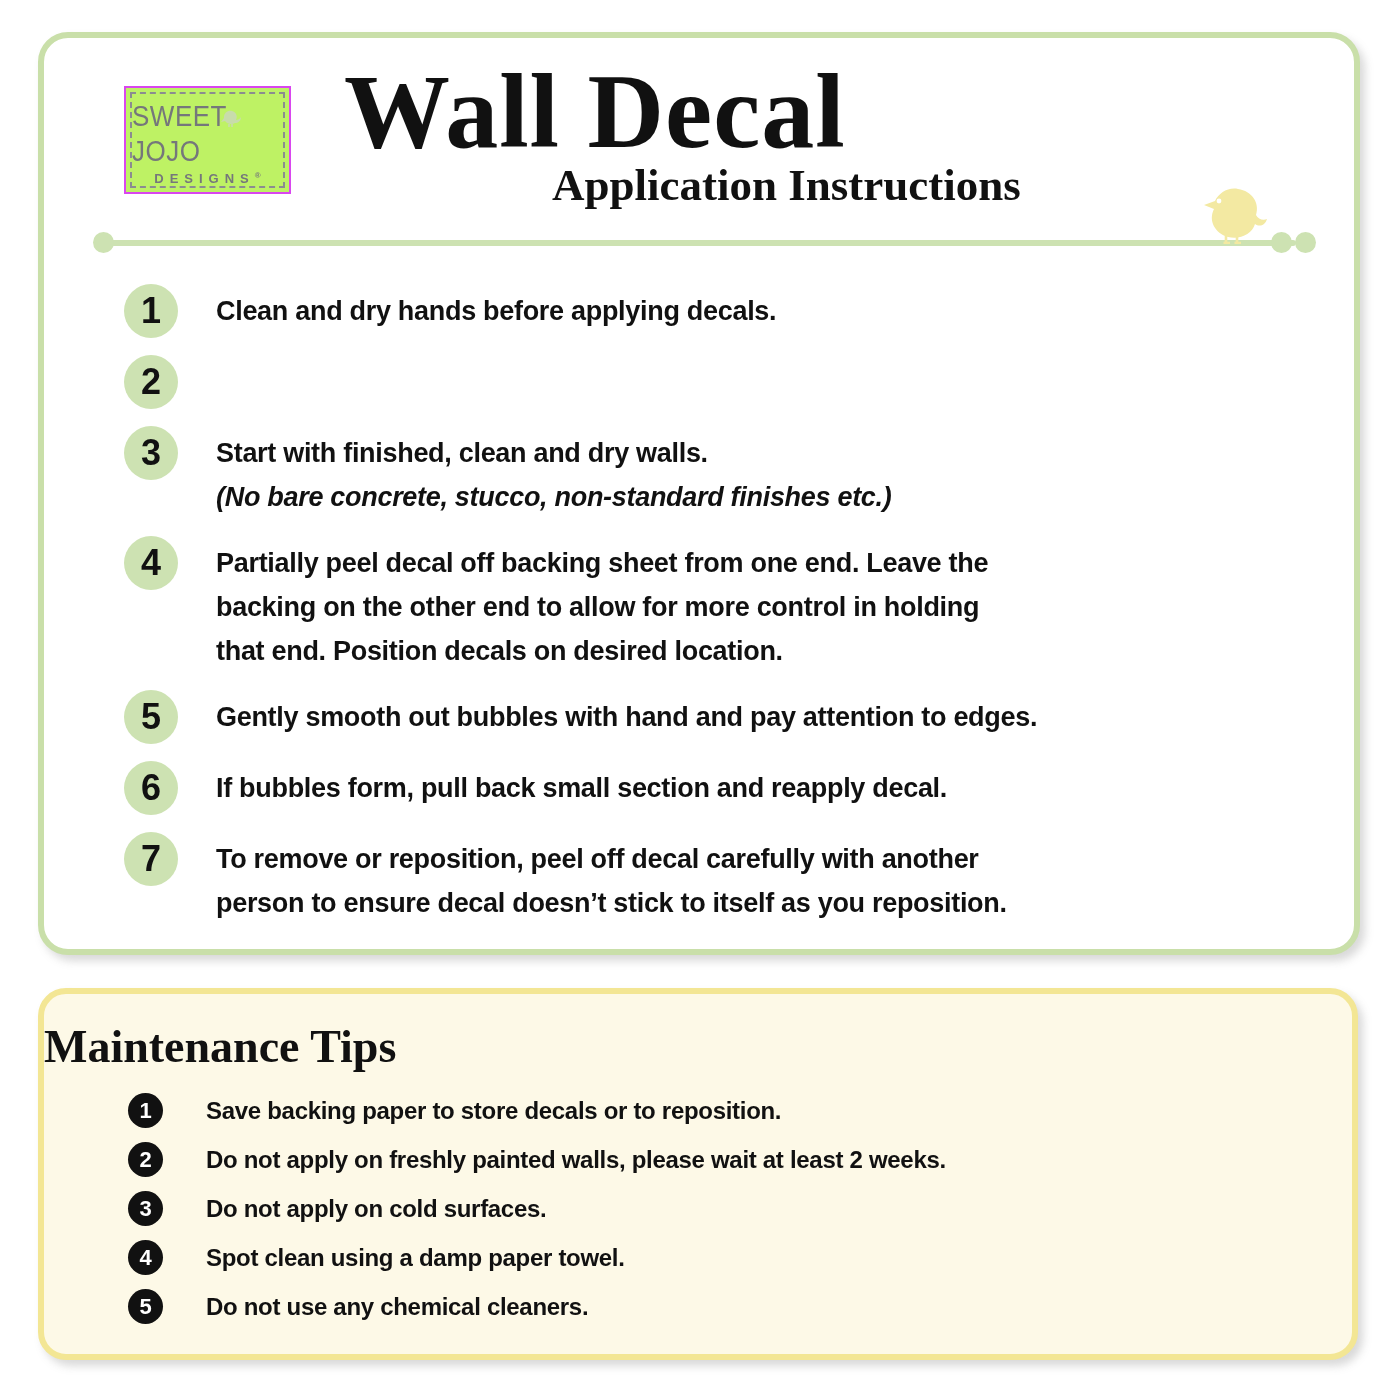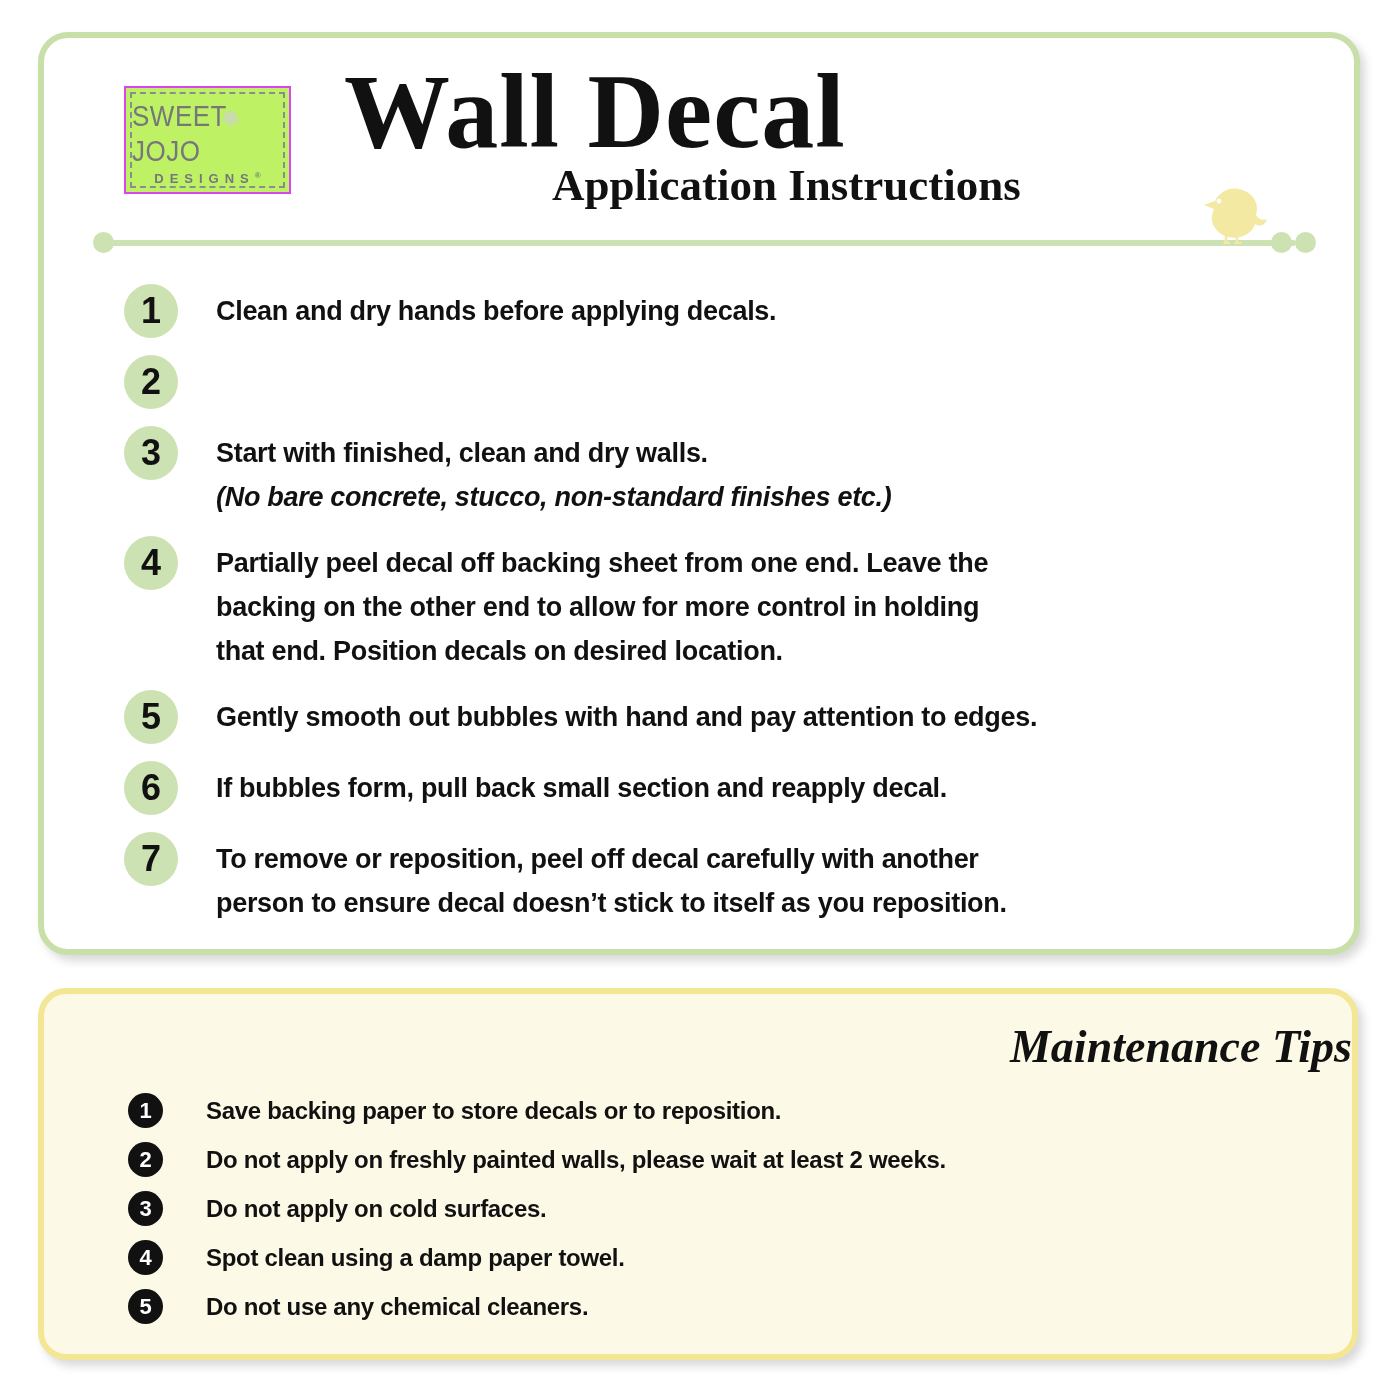--- a/index.html
+++ b/index.html
@@ -33,21 +33,21 @@
   .step-num{flex:0 0 54px;width:54px;height:54px;margin-top:-5px;border-radius:50%;background:#cde2b2;
     text-align:center;font-weight:700;font-size:36px;line-height:54px;color:#111;}
   .step-text{font-weight:700;font-size:27px;line-height:44px;letter-spacing:-.3px;white-space:pre-line;}
   .step-text .note{display:block;font-style:italic;}
   
   .card-tips{
     left:38px;top:988px;width:1320px;height:372px;
     background:#fdf9e7;border:6px solid #f3e694;border-radius:28px;
     box-shadow:5px 6px 9px rgba(120,120,120,.28);
   }
-  .tips-heading{margin:28px 0 0 0;text-align:right;font-family:"Liberation Serif",serif;font-weight:700;font-size:46px;line-height:1.1;font-style:italic;}
+  .tips-heading{margin:28px 0 0 0;text-align:left;font-family:"Liberation Serif",serif;font-weight:700;font-size:46px;line-height:1.1;}
   .tips{position:absolute;left:84px;top:92px;right:40px;margin:0;padding:0;list-style:none;}
   .tip{display:flex;align-items:center;height:49px;gap:43px;}
   .tip-num{flex:0 0 35px;width:35px;height:35px;border-radius:50%;background:#111;color:#fff;
     text-align:center;font-weight:700;font-size:22px;line-height:35px;}
   .tip-text{font-weight:700;font-size:24px;line-height:49px;letter-spacing:-.3px;}
 </style>
 </head>
 <body>
 
 <div class="card card-top">

